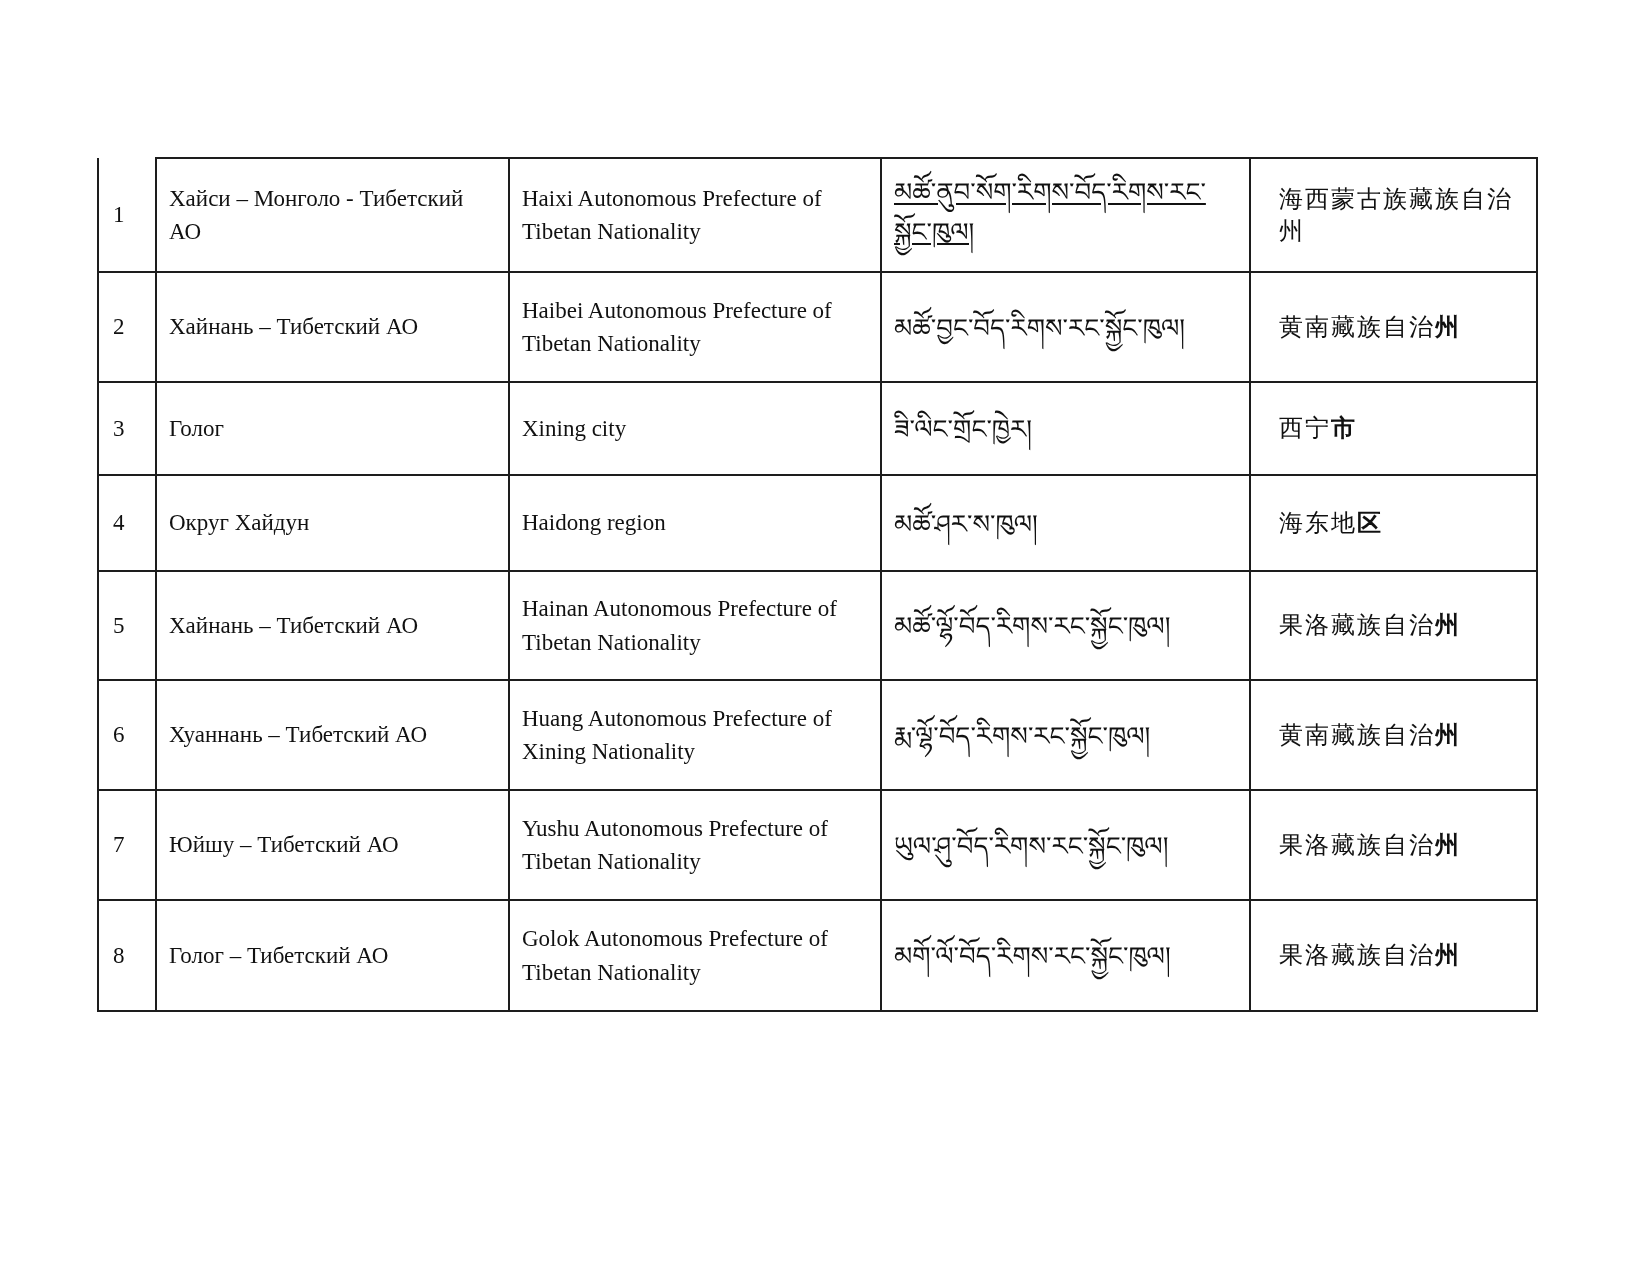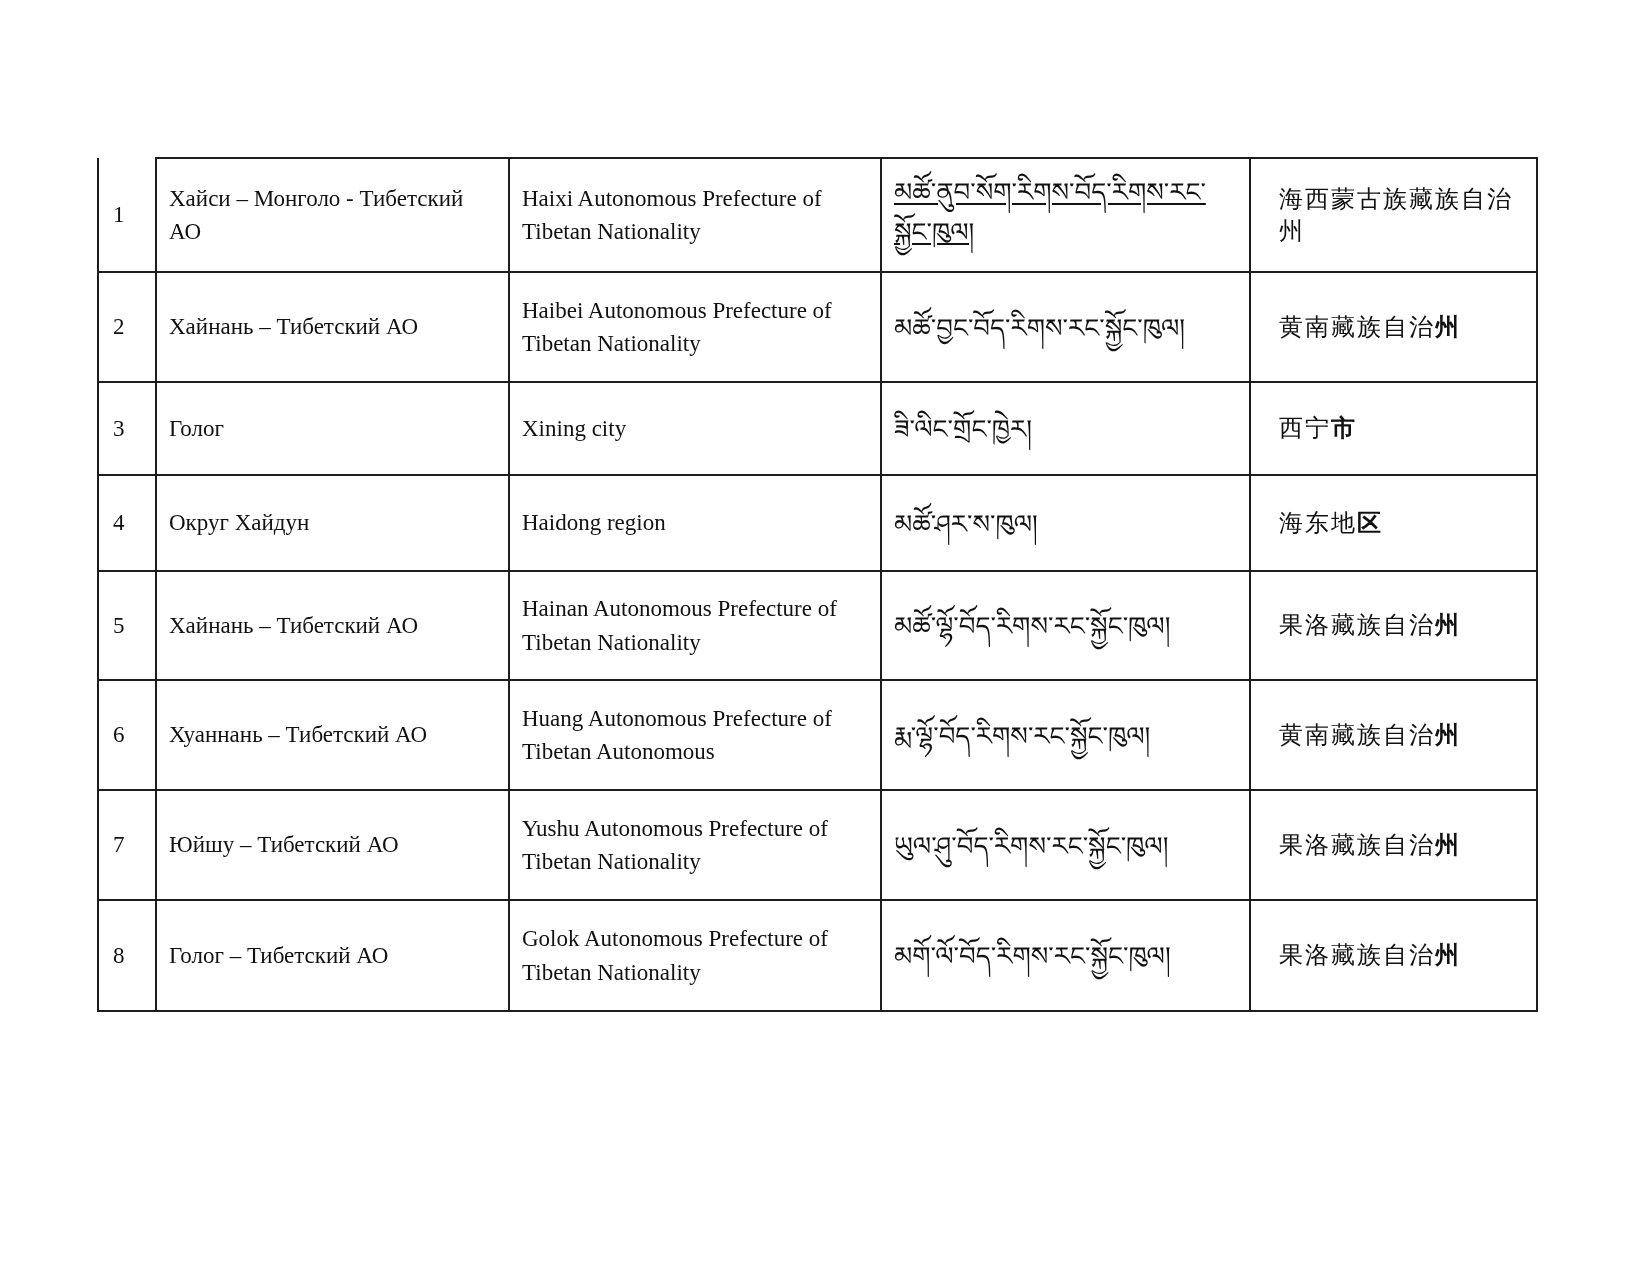--- a/index.html
+++ b/index.html
@@ -102,21 +102,21 @@
     <tr class="r5">
       <td class="cell-num">5</td>
       <td class="cell-ru">Хайнань – Тибетский АО</td>
       <td class="cell-en">Hainan Autonomous Prefecture of Tibetan Nationality</td>
       <td class="cell-bo">མཚོ་ལྷོ་བོད་རིགས་རང་སྐྱོང་ཁུལ།</td>
       <td class="cell-zh"><span>果洛藏族自治</span><span class="zh-bold">州</span></td>
     </tr>
     <tr class="r6">
       <td class="cell-num">6</td>
       <td class="cell-ru">Хуаннань – Тибетский АО</td>
-      <td class="cell-en">Huang Autonomous Prefecture of Tibetan Autonomous</td>
+      <td class="cell-en">Huang Autonomous Prefecture of Xining Nationality</td>
       <td class="cell-bo">རྨ་ལྷོ་བོད་རིགས་རང་སྐྱོང་ཁུལ།</td>
       <td class="cell-zh"><span>黄南藏族自治</span><span class="zh-bold">州</span></td>
     </tr>
     <tr class="r7">
       <td class="cell-num">7</td>
       <td class="cell-ru">Юйшу – Тибетский АО</td>
       <td class="cell-en">Yushu Autonomous Prefecture of Tibetan Nationality</td>
       <td class="cell-bo">ཡུལ་ཤུ་བོད་རིགས་རང་སྐྱོང་ཁུལ།</td>
       <td class="cell-zh"><span>果洛藏族自治</span><span class="zh-bold">州</span></td>
     </tr>

